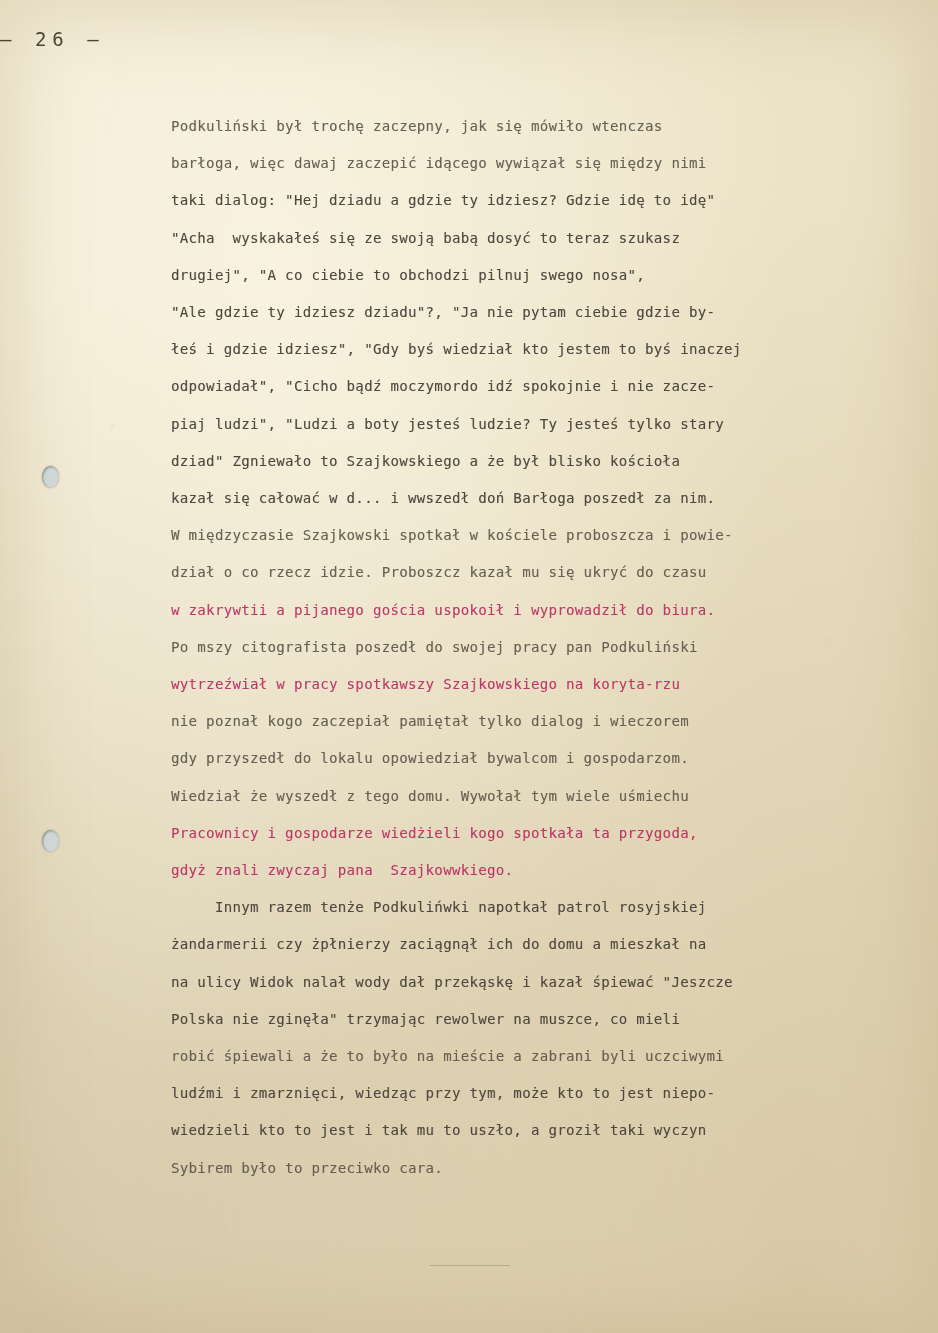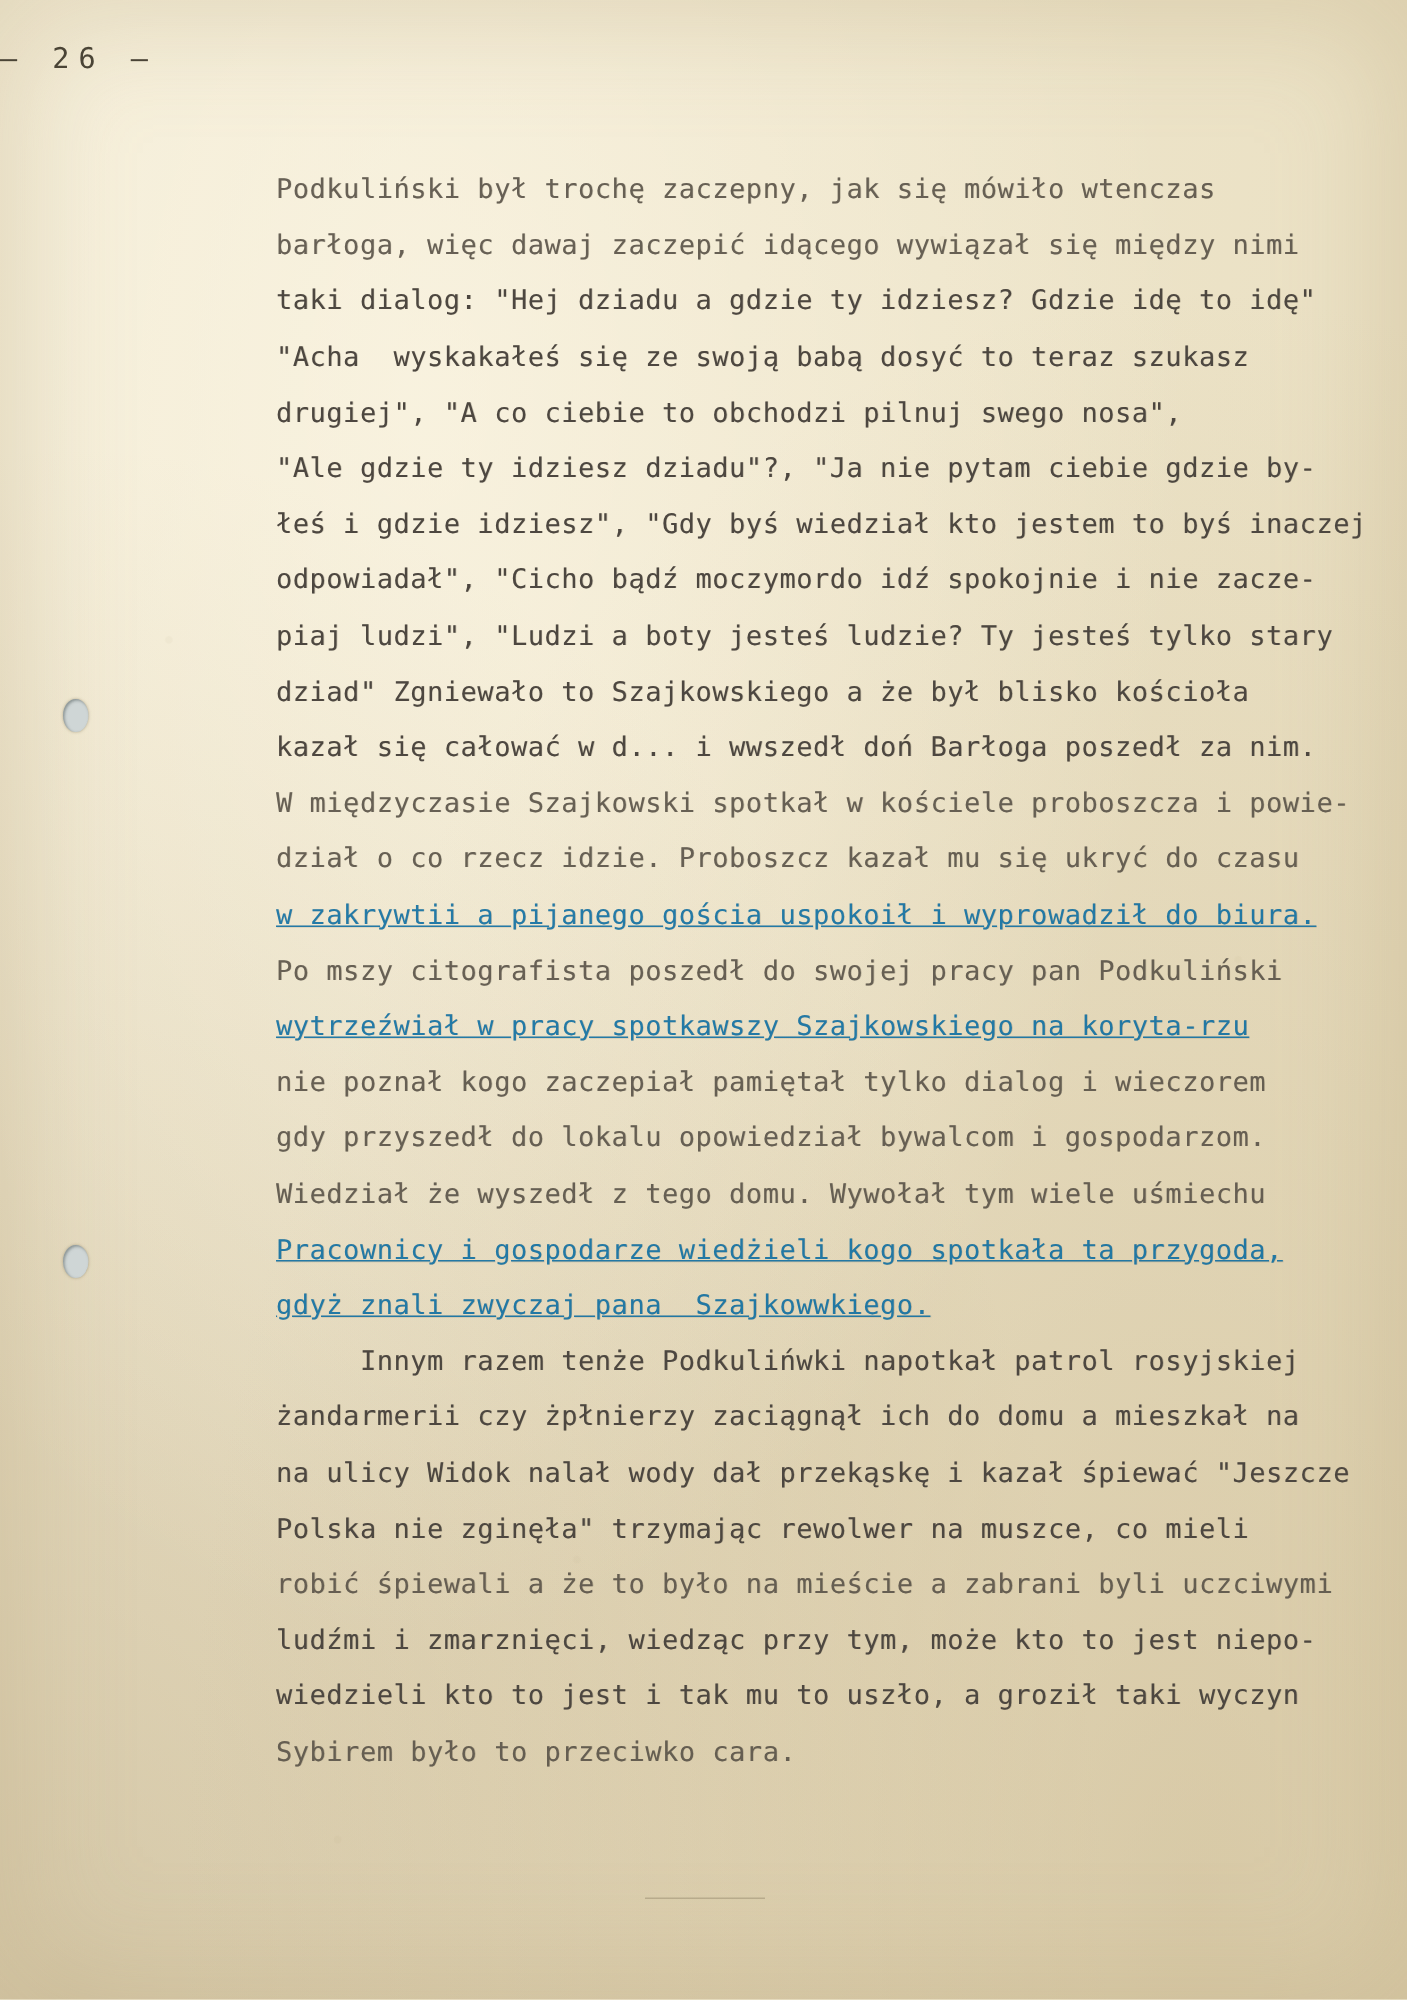--- a/index.html
+++ b/index.html
@@ -63,41 +63,40 @@
     right: 0;
     font-size: 19px;
     letter-spacing: 6px;
     color: #4a4436;
     font-family: "DejaVu Sans Mono", monospace;
   }
 
   .body-text {
     position: absolute;
     top: 108px;
-    left: 184px;
+    left: 171px;
     width: 700px;
-    font-size: 18px;
+    font-size: 14px;
     line-height: 37.2px;
     color: #4d4740;
     letter-spacing: 0.35px;
     white-space: pre-wrap;
     text-shadow: 0.4px 0.3px 0 rgba(90,82,66,0.30);
   }
   .body-text .ln {
     display: block;
     white-space: pre;
   }
   .body-text .ln.fade {
     color: #5d564b;
     opacity: 0.93;
   }
   .body-text .ln.light {
-    color: #0369a1;
+    color: #be185d;
     opacity: 0.86;
-    text-decoration: underline;
   }
   .bottom-mark {
     position: absolute;
     left: 430px;
     top: 1265px;
     width: 80px;
     height: 1px;
     background: rgba(120,108,84,0.35);
   }
 </style>

